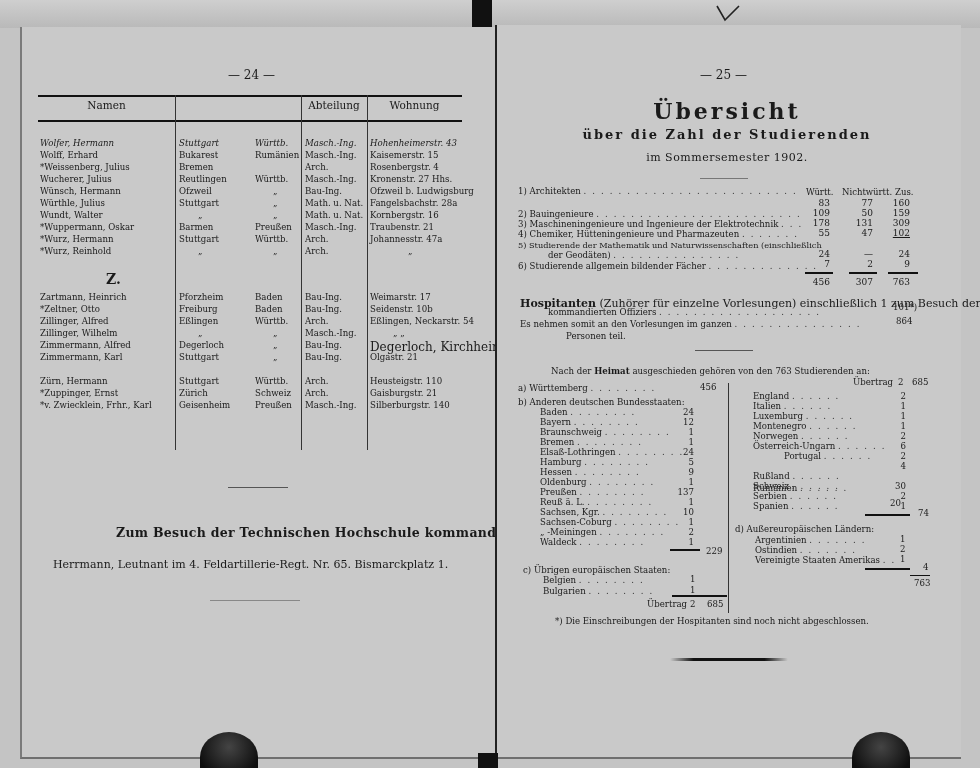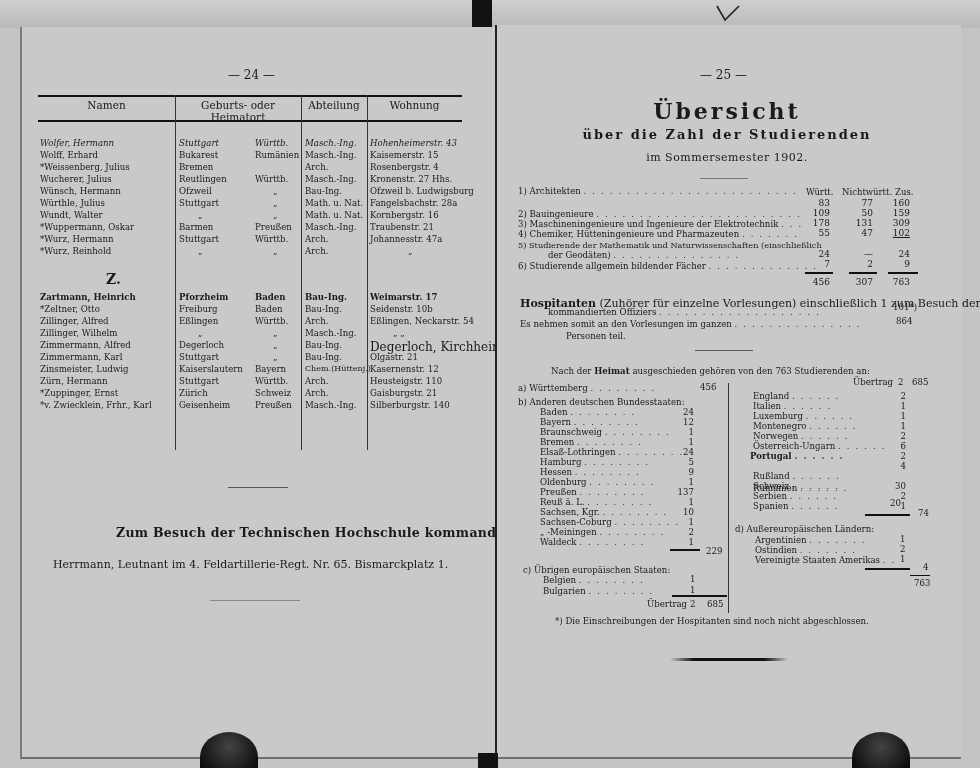--- a/index.html
+++ b/index.html
@@ -54,21 +54,20 @@
 <div class="page left"></div>
 <div class="pagenum" style="left:228px;top:68px;">— 24 —</div>
 
 <div class="tbl">
   <div class="hline" style="top:0;height:2px;"></div>
   <div class="hline" style="top:25px;height:2px;"></div>
   <div class="vline" style="left:137px;height:355px;"></div>
   <div class="vline" style="left:263px;height:355px;"></div>
   <div class="vline" style="left:329px;height:355px;"></div>
   <div class="th" style="left:0;width:137px;">Namen</div>
-  <div class="th" style="left:137px;width:126px;">Geburts- oder Heimatort</div>
   <div class="th" style="left:263px;width:66px;">Abteilung</div>
   <div class="th" style="left:329px;width:95px;">Wohnung</div>
 
   <div class="row" style="top:43px;font-style:italic;">
       <span class="c-name">Wolfer, Hermann</span>
       <span class="c-city">Stuttgart</span>
       <span class="c-state">Württb.</span>
       <span class="c-dept">Masch.-Ing.</span>
       <span class="c-addr">Hohenheimerstr. 43</span>
     </div>
@@ -131,21 +130,21 @@
   <div class="row" style="top:151px;">
       <span class="c-name">*Wurz, Reinhold</span>
       <span class="c-city" style="left:160px">„</span>
       <span class="c-state" style="left:235px">„</span>
       <span class="c-dept">Arch.</span>
       <span class="c-addr" style="left:370px">„</span>
     </div>
 
   <div class="sect" style="top:176px;">Z.</div>
 
-  <div class="row" style="top:197px;font-weight:bold;">
+  <div class="row" style="top:197px;">
       <span class="c-name">Zartmann, Heinrich</span>
       <span class="c-city">Pforzheim</span>
       <span class="c-state">Baden</span>
       <span class="c-dept">Bau-Ing.</span>
       <span class="c-addr">Weimarstr. 17</span>
     </div>
   <div class="row" style="top:209px;">
       <span class="c-name">*Zeltner, Otto</span>
       <span class="c-city">Freiburg</span>
       <span class="c-state">Baden</span>
@@ -172,27 +171,20 @@
       <span class="c-state" style="left:235px">„</span>
       <span class="c-dept">Bau-Ing.</span>
       <span class="c-addr" style="font-size:12px">Degerloch, Kirchheimerstr</span>
     </div>
   <div class="row" style="top:257px;">
       <span class="c-name">Zimmermann, Karl</span>
       <span class="c-city">Stuttgart</span>
       <span class="c-state" style="left:235px">„</span>
       <span class="c-dept">Bau-Ing.</span>
       <span class="c-addr">Olgastr. 21</span>
-    </div>
-  <div class="row" style="top:269px;">
-      <span class="c-name">Zinsmeister, Ludwig</span>
-      <span class="c-city">Kaiserslautern</span>
-      <span class="c-state">Bayern</span>
-      <span class="c-dept" style="font-size:8px">Chem.(Hüttenj.)</span>
-      <span class="c-addr">Kasernenstr. 12</span>
     </div>
   <div class="row" style="top:281px;">
       <span class="c-name">Zürn, Hermann</span>
       <span class="c-city">Stuttgart</span>
       <span class="c-state">Württb.</span>
       <span class="c-dept">Arch.</span>
       <span class="c-addr">Heusteigstr. 110</span>
     </div>
   <div class="row" style="top:293px;">
       <span class="c-name">*Zuppinger, Ernst</span>
@@ -333,21 +325,21 @@
     <div class="txt" style="left: 753px; top: 401px;"><span>Italien</span> <span class="dots">......</span></div>
     <div class="txt" style="left: 890px; top: 401px; width: 16px; text-align: right;">1</div>
     <div class="txt" style="left: 753px; top: 411px;"><span>Luxemburg</span> <span class="dots">......</span></div>
     <div class="txt" style="left: 890px; top: 411px; width: 16px; text-align: right;">1</div>
     <div class="txt" style="left: 753px; top: 421px;"><span>Montenegro</span> <span class="dots">......</span></div>
     <div class="txt" style="left: 890px; top: 421px; width: 16px; text-align: right;">1</div>
     <div class="txt" style="left: 753px; top: 431px;"><span>Norwegen</span> <span class="dots">......</span></div>
     <div class="txt" style="left: 890px; top: 431px; width: 16px; text-align: right;">2</div>
     <div class="txt" style="left: 753px; top: 441px;"><span>Österreich-Ungarn</span> <span class="dots">......</span></div>
     <div class="txt" style="left: 890px; top: 441px; width: 16px; text-align: right;">6</div>
-    <div class="txt" style="left: 750px; top: 451px; font-weight: bold;"><span>Portugal</span> <span class="dots">......</span></div>
+    <div class="txt" style="left: 784px; top: 451px;"><span>Portugal</span> <span class="dots">......</span></div>
     <div class="txt" style="left: 890px; top: 451px; width: 16px; text-align: right;">2</div>
     <div class="txt" style="left: 753px; top: 461px; margin-top: 22px;"><span>Rumänien</span> <span class="dots">......</span></div>
     <div class="txt" style="left: 890px; top: 461px; width: 16px; text-align: right;">4</div>
     <div class="txt" style="left: 753px; top: 471px;"><span>Rußland</span> <span class="dots">......</span></div>
     <div class="txt" style="left: 890px; top: 498px; width: 16px; text-align: left;">20</div>
     <div class="txt" style="left: 753px; top: 481px;"><span>Schweiz</span> <span class="dots">......</span></div>
     <div class="txt" style="left: 890px; top: 481px; width: 16px; text-align: right;">30</div>
     <div class="txt" style="left: 753px; top: 491px;"><span>Serbien</span> <span class="dots">......</span></div>
     <div class="txt" style="left: 890px; top: 491px; width: 16px; text-align: right;">2</div>
     <div class="txt" style="left: 753px; top: 501px;"><span>Spanien</span> <span class="dots">......</span></div>

